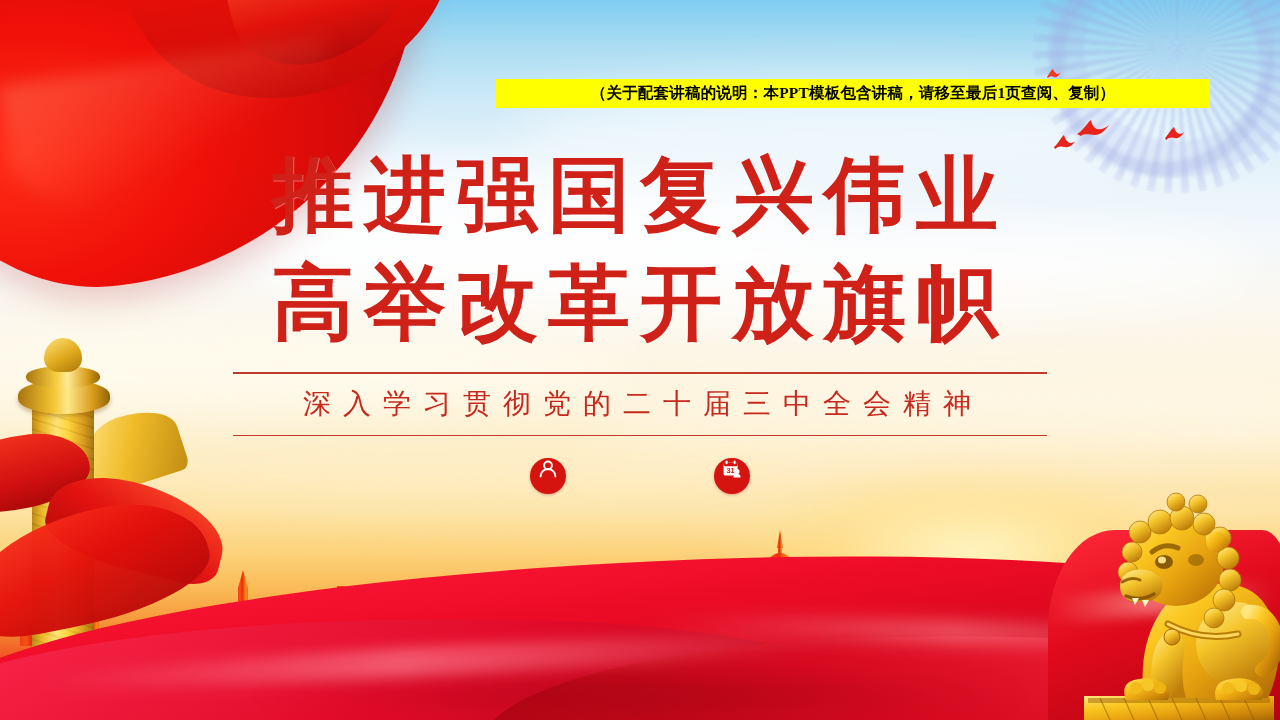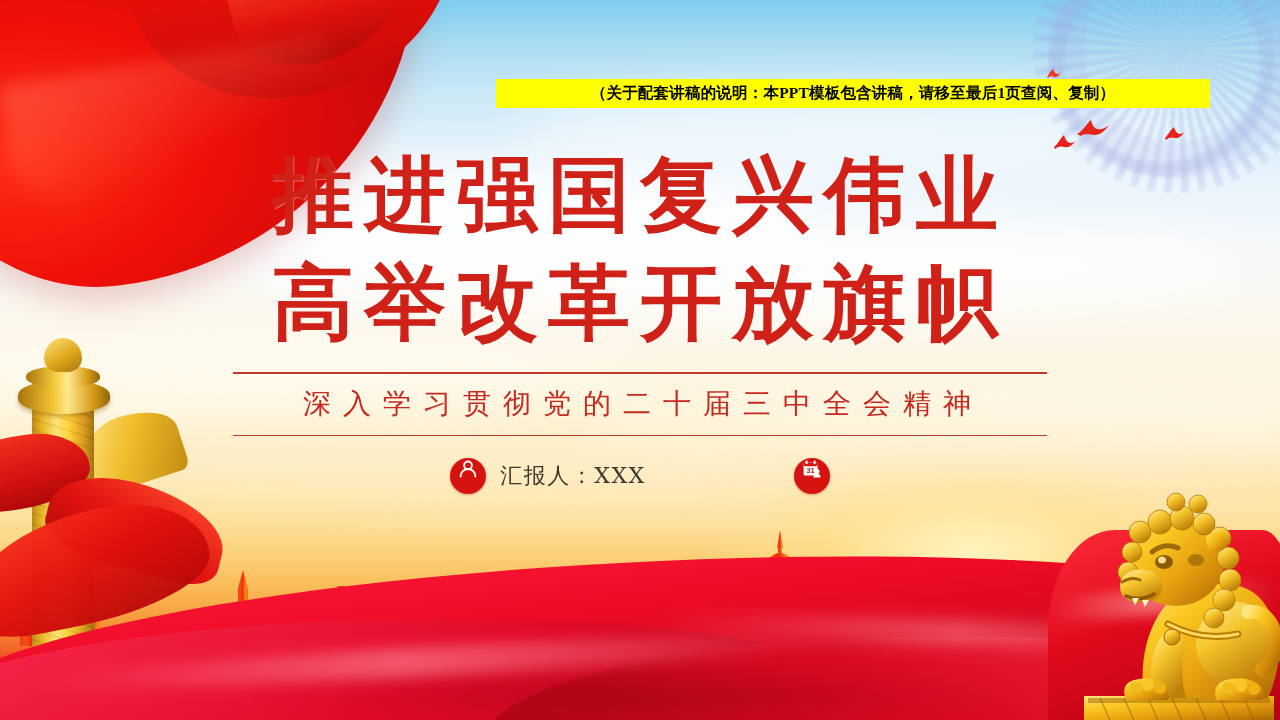--- a/index.html
+++ b/index.html
@@ -605,21 +605,20 @@
   </div>
 
   <div class="meta-row">
     <div class="meta-item">
       <span class="meta-icon">
         <svg width="22" height="22" viewBox="0 0 22 22">
           <circle cx="11" cy="7.4" r="3.9" fill="none" stroke="#fff" stroke-width="1.9"></circle>
           <path d="M3.6 18.4 a7.4 7.4 0 0 1 14.8 0" fill="none" stroke="#fff" stroke-width="1.9" stroke-linecap="round"></path>
         </svg>
       </span>
-      <span class="meta-text">汇报人：XXX</span>
     </div>
 
     <div class="meta-item">
       <span class="meta-icon">
         <svg width="22" height="22" viewBox="0 0 22 22">
           <rect x="2.6" y="4.6" width="14" height="13" rx="1.6" fill="#fff"></rect>
           <rect x="2.6" y="4.6" width="14" height="3.6" rx="1.6" fill="#d6140f"></rect>
           <rect x="4.6" y="2.6" width="2" height="3.6" rx="1" fill="#fff"></rect>
           <rect x="12.6" y="2.6" width="2" height="3.6" rx="1" fill="#fff"></rect>
           <text x="9.6" y="15" font-family="'Liberation Sans',sans-serif" font-size="7.4" font-weight="700" fill="#d6140f" text-anchor="middle">31</text>

